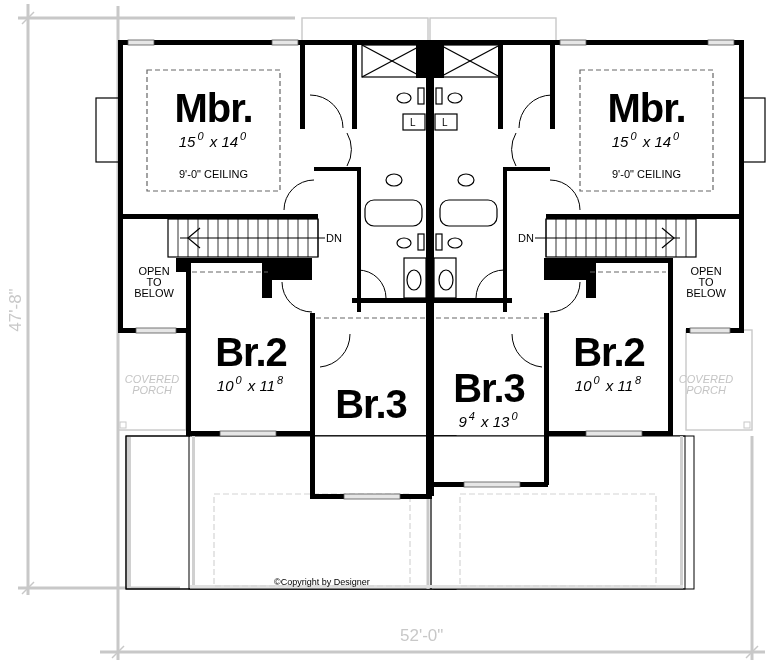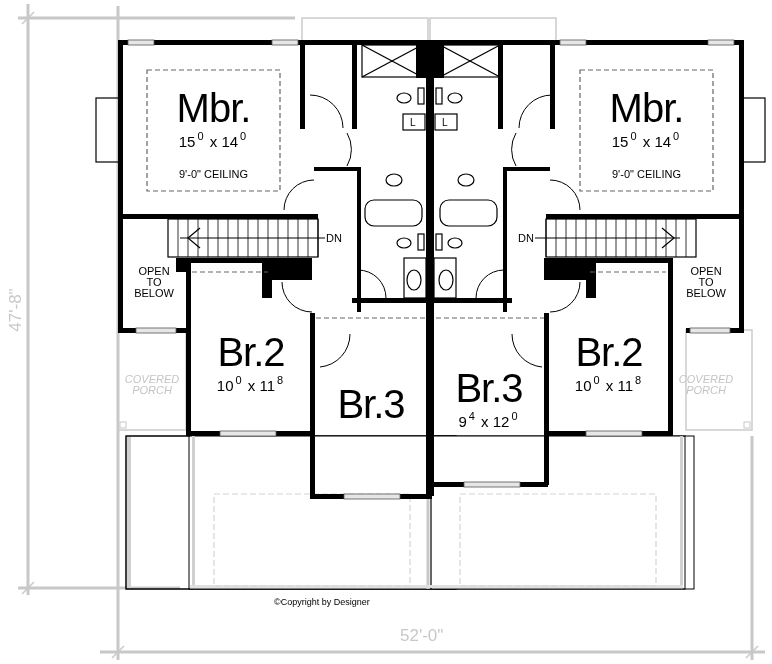--- a/index.html
+++ b/index.html
@@ -7,22 +7,22 @@
   #plan { position: absolute; left: 0; top: 0; width: 772px; height: 664px; }
   .wall { fill: #000; }
   .thin { fill: none; stroke: #000; stroke-width: 1.2; }
   .grey { fill: none; stroke: #c8c8c8; stroke-width: 3; }
   .greythin { fill: none; stroke: #c8c8c8; stroke-width: 1.4; }
   .dash { fill: none; stroke: #666; stroke-width: 1.2; stroke-dasharray: 5 3; }
   .dashlight { fill: none; stroke: #d4d4d4; stroke-width: 1.2; stroke-dasharray: 6 3; }
   .door { fill: none; stroke: #000; stroke-width: 1; }
   .win { fill: #e6e6e6; stroke: #555; stroke-width: 0.8; }
   .lbl { position: absolute; text-align: center; color: #000; white-space: nowrap; }
-  .room-name { font-weight: normal; font-size: 40px; line-height: 40px; letter-spacing: -1px; }
-  .dim { font-size: 15px; line-height: 16px; }
+  .room-name { font-weight: bold; font-size: 40px; line-height: 40px; letter-spacing: -1px; }
+  .dim { font-size: 15px; line-height: 16px; font-style: italic; }
   .dim sup { font-size: 11px; vertical-align: 7px; margin: 0 2px; }
   .ceiling { font-size: 11px; line-height: 12px; }
   .small { font-size: 11px; line-height: 11px; font-weight: normal; }
   .porch { font-size: 11px; line-height: 11px; color: #c4c4c4; font-style: italic; }
   .overall { font-size: 17px; color: #c8c8c8; }
   .copy { font-size: 9px; color: #000; }
 </style>
 </head>
 <body>
 
@@ -256,21 +256,21 @@
   <div class="room-name">Br.2</div>
   <div class="dim"><span>10</span><sup>0</sup> x <span>11</span><sup>8</sup></div>
 </div>
 
 <div class="lbl" style="left:316px; top:384px; width:110px;">
   <div class="room-name">Br.3</div>
 </div>
 
 <div class="lbl" style="left:434px; top:368px; width:110px;">
   <div class="room-name">Br.3</div>
-  <div class="dim"><span>9</span><sup>4</sup> x <span>12</span><sup>0</sup></div>
+  <div class="dim"><span>9</span><sup>4</sup> x <span>13</span><sup>0</sup></div>
 </div>
 
 <div class="lbl small" style="left:124px; top:266px; width:60px;">
   <div>OPEN</div>
   <div>TO</div>
   <div>BELOW</div>
 </div>
 <div class="lbl small" style="left:676px; top:266px; width:60px;">
   <div>OPEN</div>
   <div>TO</div>
@@ -285,15 +285,15 @@
   <div>COVERED</div>
   <div>PORCH</div>
 </div>
 
 <div class="lbl small" style="left:326px; top:233px;">DN</div>
 <div class="lbl small" style="left:518px; top:233px;">DN</div>
 
 <div class="lbl small" style="left:410px; top:117px; font-size:10px;">L</div>
 <div class="lbl small" style="left:442px; top:117px; font-size:10px;">L</div>
 
-<div class="lbl copy" style="left:274px; top:597px;">©Copyright by Designer</div>
+<div class="lbl copy" style="left:274px; top:577px;">©Copyright by Designer</div>
 <div class="lbl overall" style="left:400px; top:626px;">52'-0"</div>
 <div class="lbl overall" style="left:-6px; top:300px; transform: rotate(-90deg); transform-origin: center;">47'-8"</div>
 
 </body></html>

